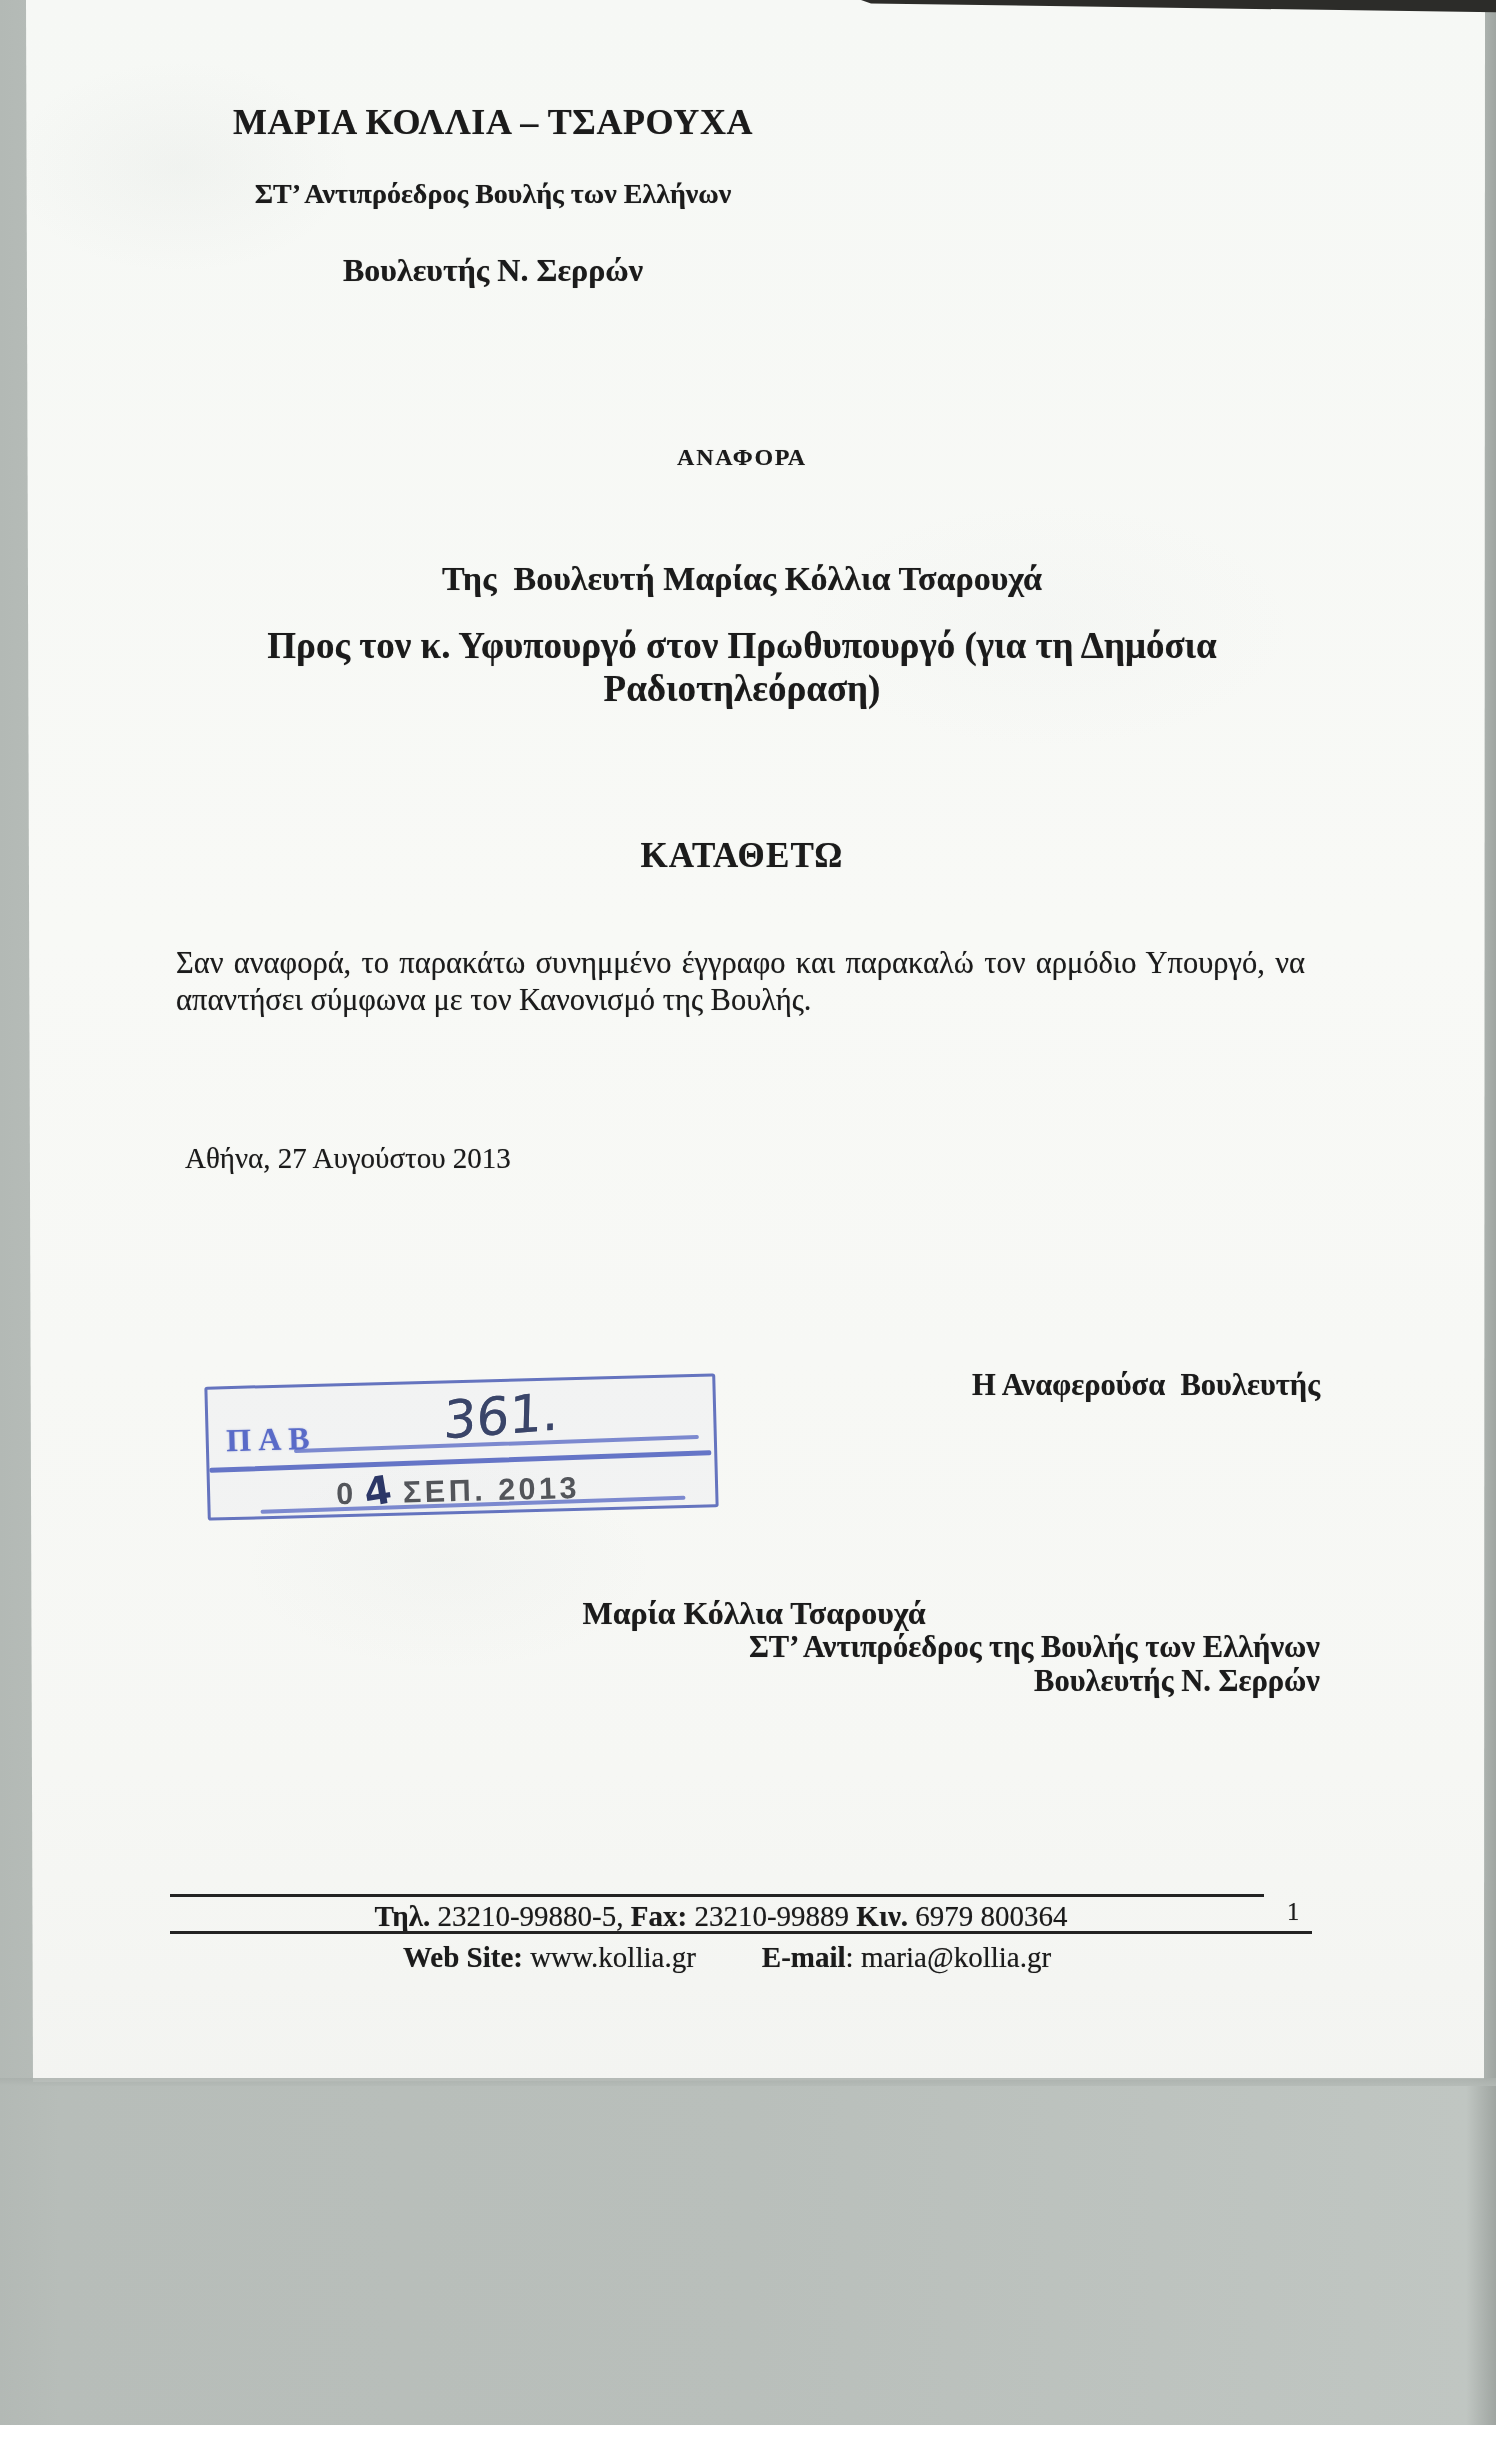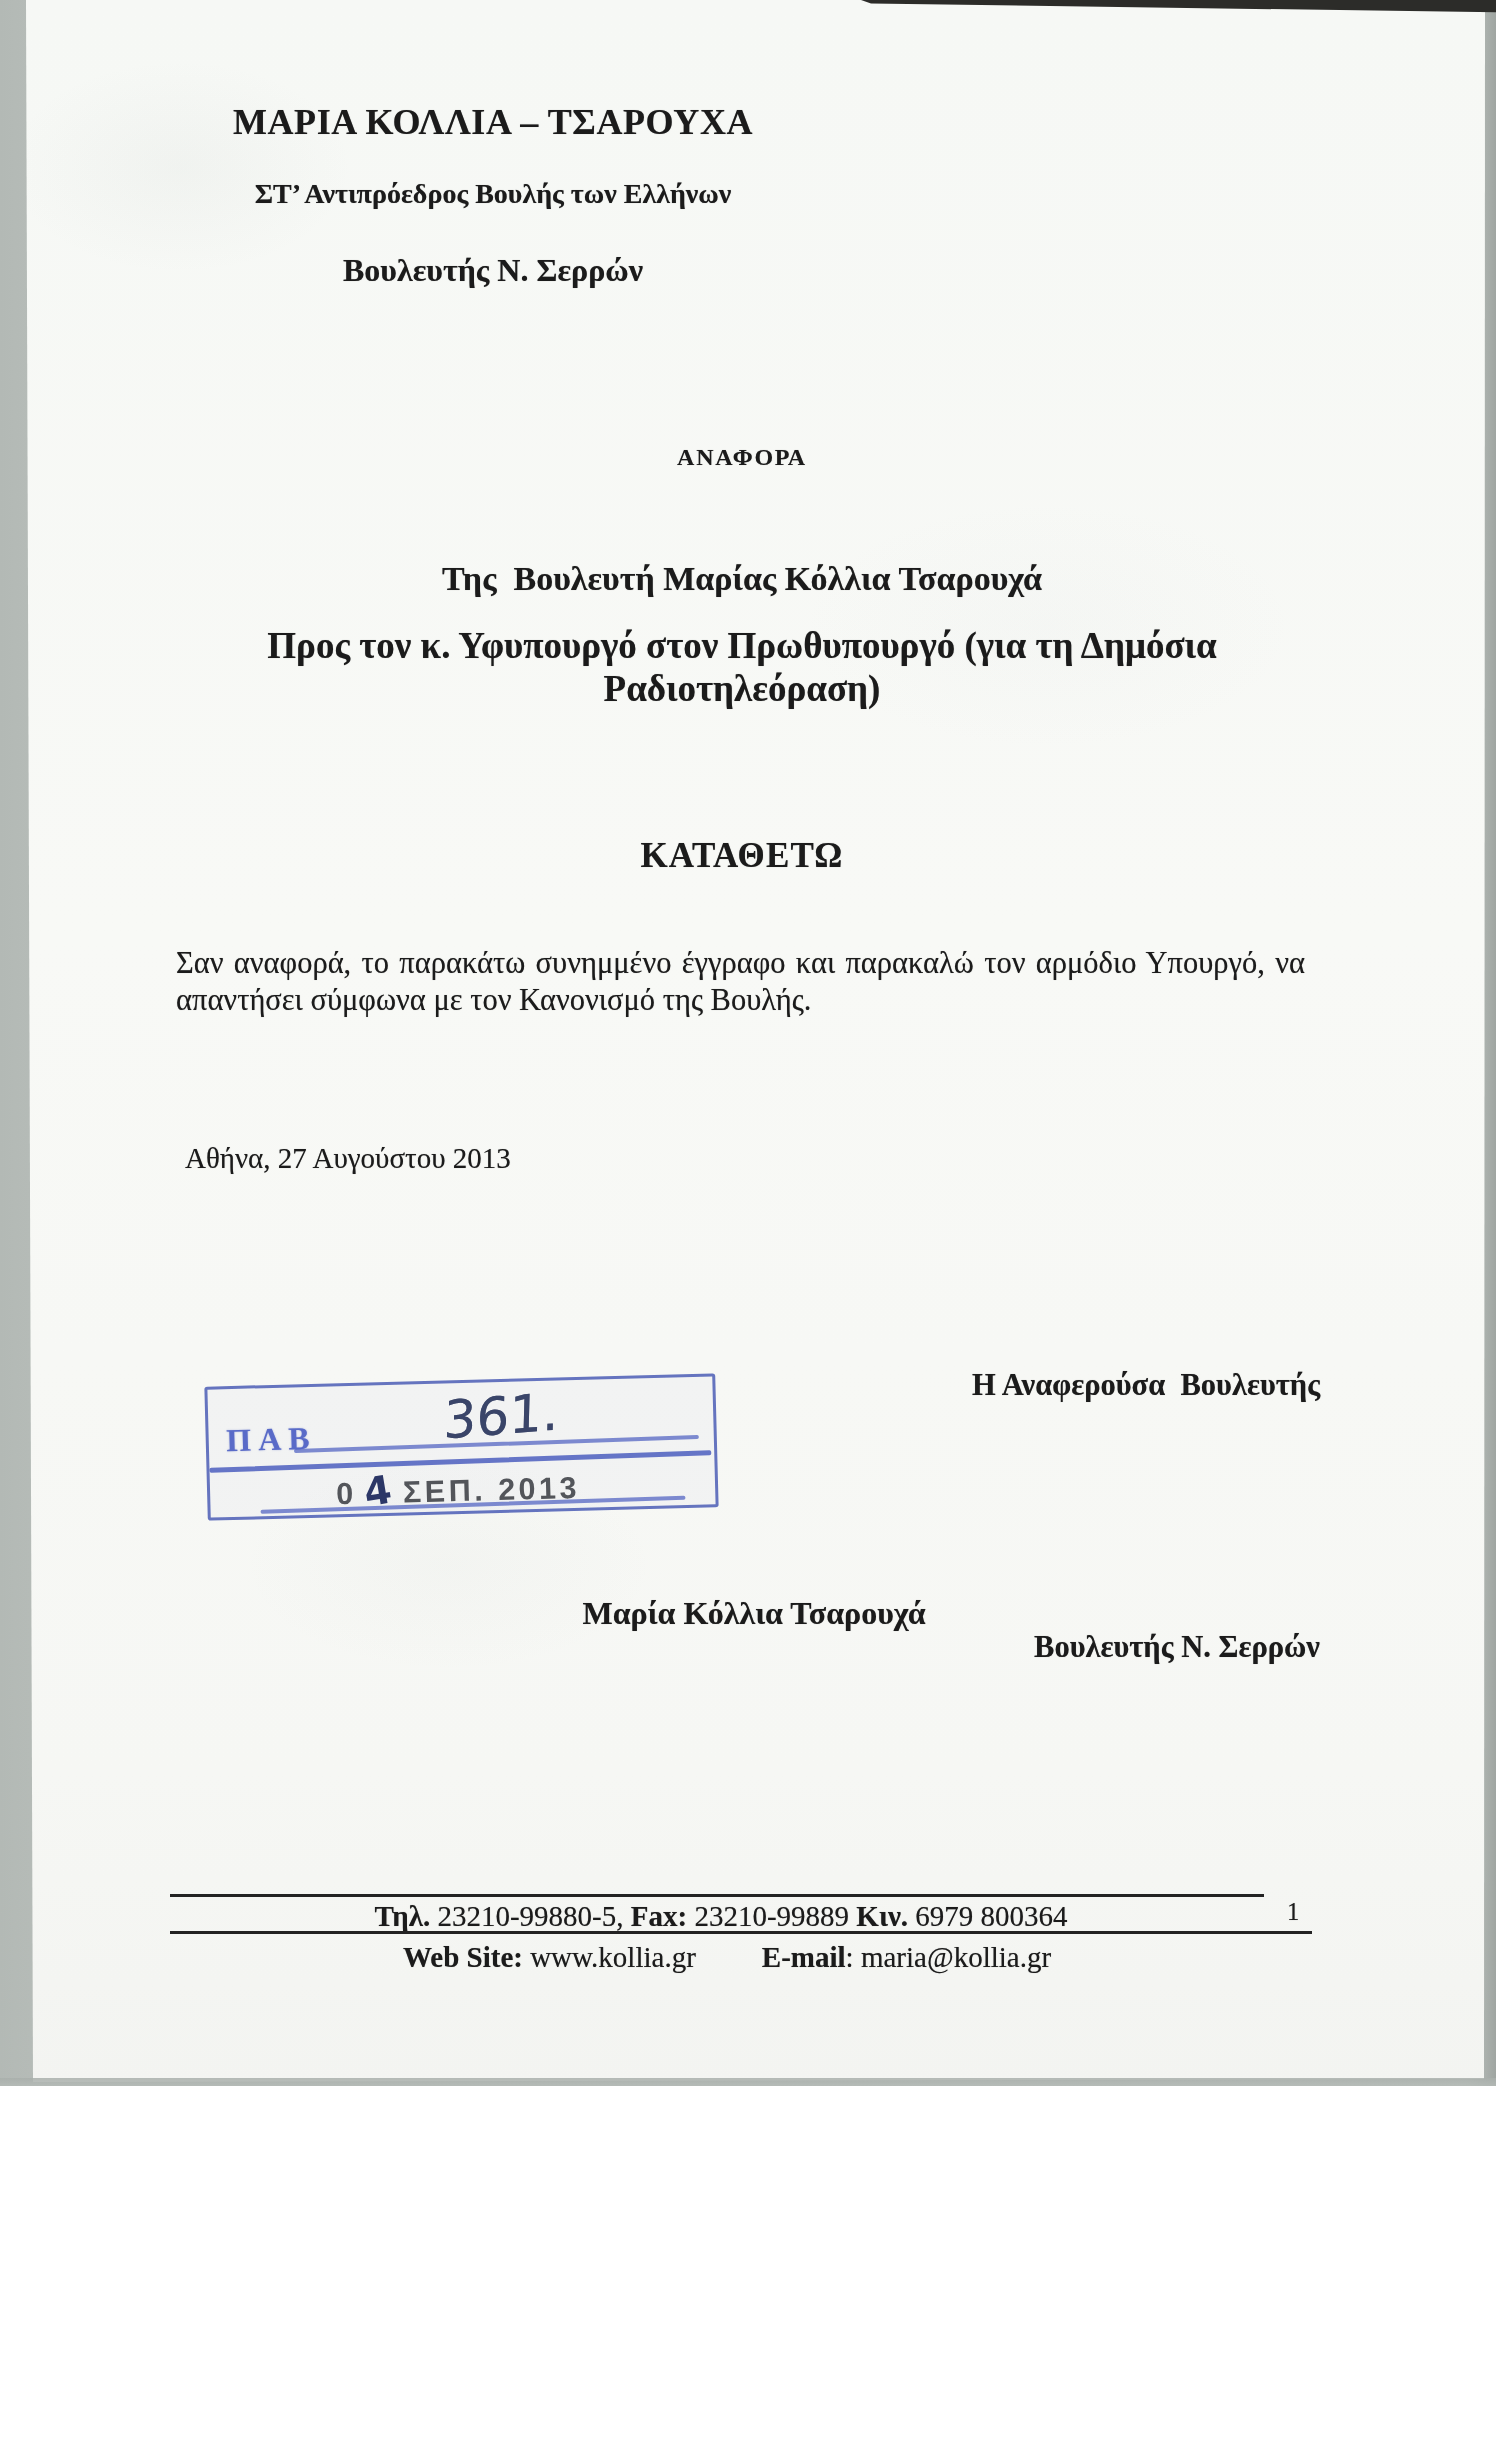--- a/index.html
+++ b/index.html
@@ -6,21 +6,21 @@
   .canvas{
     position:relative;
     width:1496px;height:2462px;
     background:#ffffff;
     overflow:hidden;
     font-family:"Liberation Serif","DejaVu Serif",serif;
     color:#1b1b1b;
   }
   
   .scan-bg{
-    position:absolute;left:0;top:0;width:1496px;height:2086px;
+    position:absolute;left:0;top:0;width:1496px;height:2425px;
     background:linear-gradient(90deg,#b3b9b5 0%,#b7bdb9 4%,#b9bfbb 50%,#c0c6c2 98%,#9fa5a1 100%);
   }
   .paper{
     position:absolute;left:0;top:0;width:1496px;height:2086px;
     background:linear-gradient(180deg,#f6f8f5 0%,#f8f9f6 45%,#f6f7f4 85%,#f3f4f1 100%);
     clip-path:polygon(26px 0px,1485px 0px,1484px 2079px,33px 2082px);
   }
   .paper-texture{
     position:absolute;left:0;top:0;width:100%;height:100%;
     background:
@@ -143,20 +143,21 @@
         <span class="pab">ΠΑΒ</span>
         <span class="num">361.</span>
         <div class="sline l1"></div>
         <div class="sline l2"></div>
         <div class="daterow pre"><span>0 </span><span class="hand4">4</span><span> ΣΕΠ. 2013</span></div>
         <div class="sline l3"></div>
       </div>
 
       <div class="abs right-col sign-block">
         <div class="sign-name ink">Μαρία Κόλλια Τσαρουχά</div>
+        <div class="ink">ΣΤ’ Αντιπρόεδρος της Βουλής των Ελλήνων</div>
         <div class="ink">Βουλευτής Ν. Σερρών</div>
       </div>
 
       <div class="rule ruleA"></div>
       <div class="abs footer-line1 ink pre"><span class="b">Τηλ.</span><span> 23210-99880-5, </span><span class="b">Fax:</span><span> 23210-99889 </span><span class="b">Κιν.</span><span> 6979 800364</span></div>
       <div class="abs page-num ink">1</div>
       <div class="rule ruleB"></div>
       <div class="abs footer-line2 ink pre"><span class="b">Web Site:</span><span> www.kollia.gr</span><span class="footer-gap"></span><span class="b">E-mail</span><span>: maria@kollia.gr</span></div>
 
     </div>

